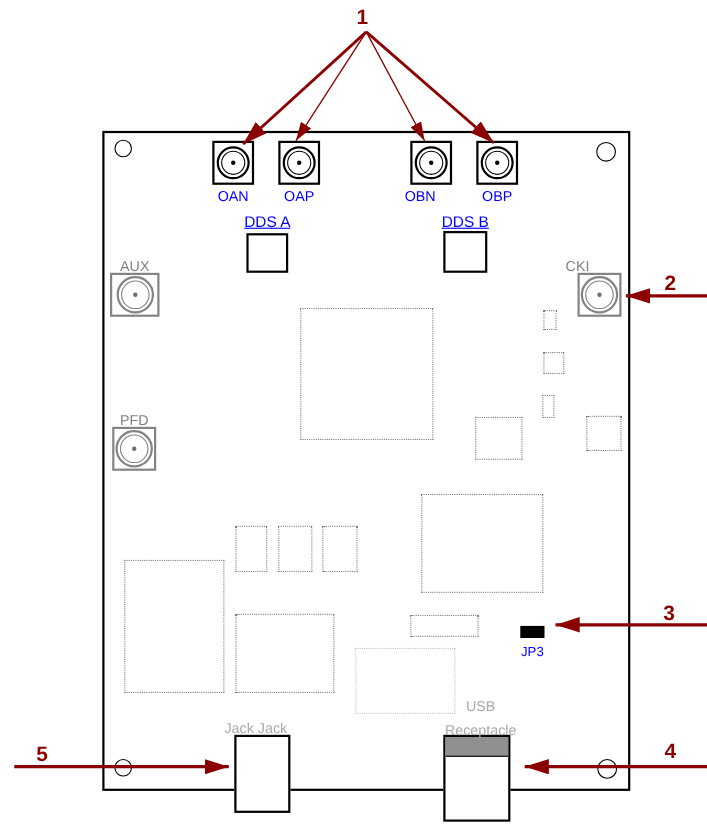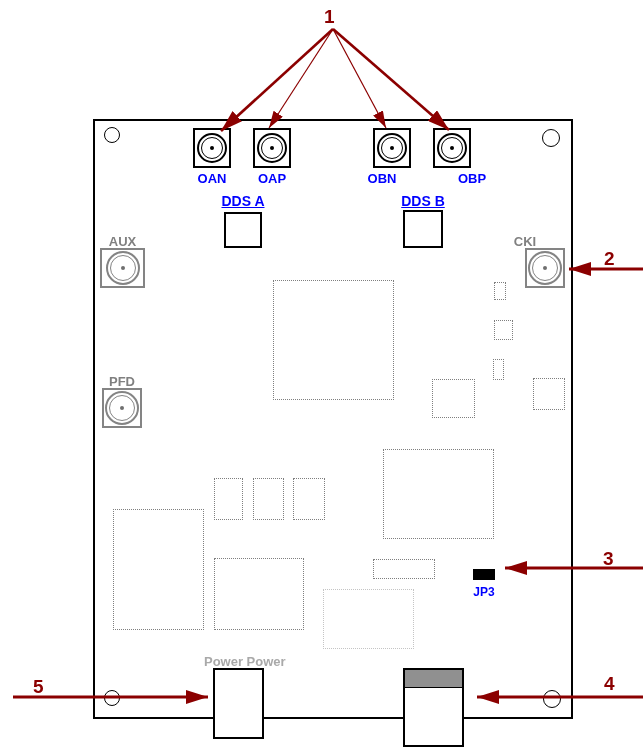--- a/index.html
+++ b/index.html
@@ -18,21 +18,21 @@
   .sma.gry{border:2px solid #848484;}
   .ring1{border-radius:50%;display:flex;align-items:center;justify-content:center;box-sizing:border-box;}
   .ring2{border-radius:50%;display:flex;align-items:center;justify-content:center;box-sizing:border-box;}
   .blk .ring1{width:30px;height:30px;border:2px solid #000;}
   .blk .ring2{width:22px;height:22px;border:1px solid #000;}
   .gry .ring1{width:34px;height:34px;border:2px solid #848484;}
   .gry .ring2{width:26px;height:26px;border:1px solid #848484;}
   .dot{width:4px;height:4px;border-radius:50%;background:#000;}
   .gry .dot{background:#6f6f6f;}
   
-  .lbl{font-weight:bold;white-space:nowrap;}
+  .lbl{font-weight:normal;white-space:nowrap;}
   .lbl-blue{color:#0000ff;font-size:13px;text-align:center;}
   .lbl-dds{color:#0000ff;font-size:14px;text-align:center;text-decoration:underline;}
   .lbl-gray{color:#808080;font-size:13px;text-align:center;}
   .lbl-light{color:#a9a9a9;font-size:13px;text-align:center;}
   .title-blue{color:#0000ff;font-size:15px;font-weight:bold;line-height:22px;}
   .callout{color:#8b0000;font-size:19px;font-weight:bold;}
   
   .dashed{border:1px dotted #7f7f7f;box-sizing:border-box;}
   .dashed-light{border:1px dotted #c4c4c4;box-sizing:border-box;}
   .solidbox{border:2px solid #000;box-sizing:border-box;background:#fff;}
@@ -104,21 +104,21 @@
   <div class="abs sma blk" style="left:433px;top:128px;width:38px;height:40px;">
     <div class="ring1">
         <div class="ring2">
           <div class="dot"></div>
         </div>
       </div>
   </div>
   <div class="abs lbl lbl-blue" style="left:193px;top:171px;width:38px;">OAN</div>
   <div class="abs lbl lbl-blue" style="left:253px;top:171px;width:38px;">OAP</div>
   <div class="abs lbl lbl-blue" style="left:363px;top:171px;width:38px;">OBN</div>
-  <div class="abs lbl lbl-blue" style="left:453px;top:171px;width:38px;">OBP</div>
+  <div class="abs lbl lbl-blue" style="left:433px;top:171px;width:38px;">OBP</div>
 
 
   <div class="abs lbl lbl-dds" style="left:221px;top:193px;width:44px;">DDS A</div>
   <div class="abs solidbox" style="left:224px;top:212px;width:38px;height:36px;"></div>
   <div class="abs lbl lbl-dds" style="left:401px;top:193px;width:44px;">DDS B</div>
   <div class="abs solidbox" style="left:403px;top:210px;width:40px;height:38px;"></div>
 
   <div class="abs lbl lbl-gray" style="left:100px;top:234px;width:45px;">AUX</div>
   <div class="abs sma gry" style="left:100px;top:248px;width:45px;height:40px;">
     <div class="ring1">
@@ -155,20 +155,24 @@
   <div class="abs dashed" style="left:293px;top:478px;width:32px;height:42px;"></div>
   <div class="abs dashed" style="left:113px;top:509px;width:91px;height:121px;"></div>
   <div class="abs dashed" style="left:214px;top:558px;width:90px;height:72px;"></div>
   <div class="abs dashed" style="left:383px;top:449px;width:111px;height:90px;"></div>
   <div class="abs dashed" style="left:373px;top:559px;width:62px;height:20px;"></div>
   <div class="abs dashed-light" style="left:323px;top:589px;width:91px;height:60px;"></div>
 
   <div class="abs jp3"></div>
   <div class="abs lbl lbl-blue" style="left:468px;top:585px;width:32px;font-size:12px;">JP3</div>
 
-  <div class="abs lbl lbl-light" style="left:204px;top:654px;">Power Power</div>
+  <div class="abs lbl lbl-light" style="left:204px;top:654px;">Jack Jack</div>
   <div class="abs pjack"></div>
 
+  <div class="abs" style="left:400px;top:631px;width:74px;text-align:center;line-height:22px;z-index:6;">
+    <span class="lbl lbl-light" style="display:block;">USB</span>
+    <span class="lbl lbl-light" style="display:block;">Receptacle</span>
+  </div>
   <div class="abs usb">
     <div class="usb-metal"></div>
   </div>
 
 </div>
 
 </body></html>

